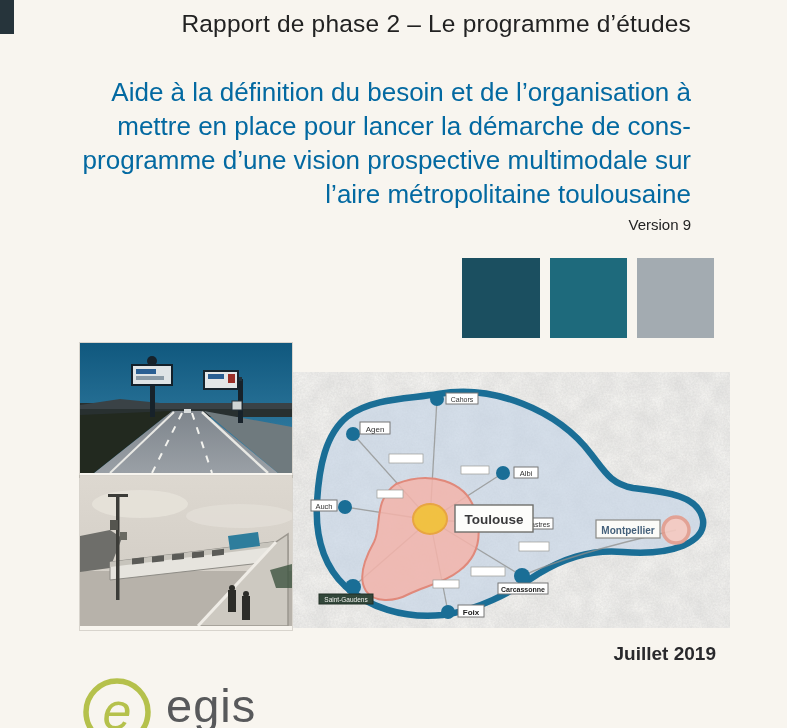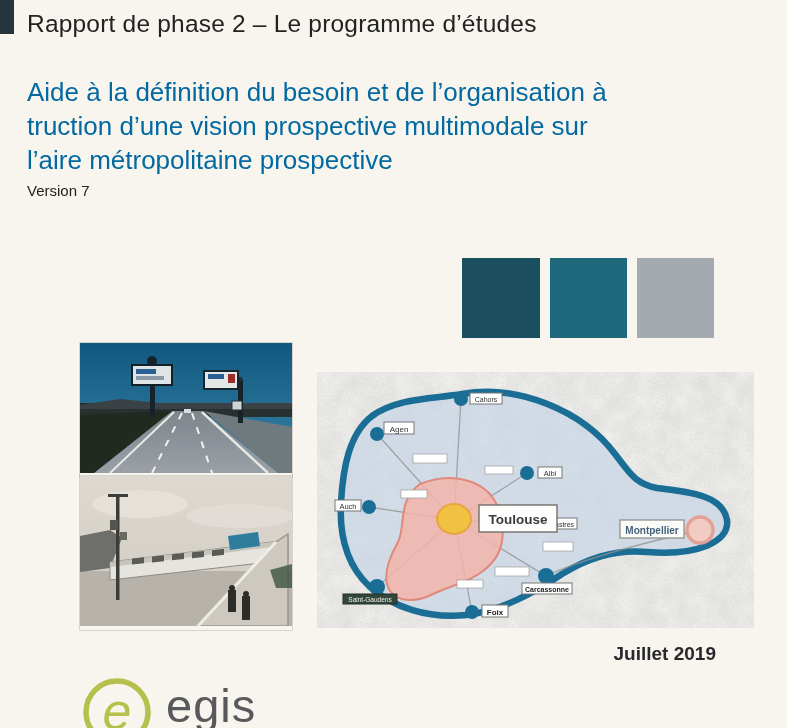--- a/index.html
+++ b/index.html
@@ -3,48 +3,49 @@
 <meta charset="utf-8">
 <style>
   html,body{margin:0;padding:0;}
   body{
     width:787px;height:728px;position:relative;overflow:hidden;
     background:#f8f5ef;
     font-family:"Liberation Sans", sans-serif;
     color:#1e1e20;
   }
   .scan-artifact{position:absolute;left:0;top:0;width:14px;height:34px;background:#26343b;}
-  .header{position:absolute;top:10px;right:80px;width:680px;text-align:left;}
+  .header{position:absolute;top:10px;right:96px;width:680px;text-align:right;}
   .doc-title{font-size:24.5px;letter-spacing:.2px;color:#222;}
   .doc-subtitle{margin-top:37px;font-size:26px;line-height:34px;color:#0369a1;}
   .doc-version{margin-top:5px;font-size:15px;color:#222;}
   .swatches{position:absolute;left:462px;top:258px;}
   .photo{position:absolute;box-shadow:0 0 0 1px rgba(120,115,105,.25);}
   .photo1{left:80px;top:343px;}
   .photo2{left:80px;top:476px;}
-  .mapwrap{position:absolute;left:293px;top:372px;margin-left:24px;}
+  .mapwrap{position:absolute;left:293px;top:372px;}
   .doc-date{position:absolute;top:643px;right:71px;font-size:19px;font-weight:bold;color:#29292c;}
   .logo{position:absolute;left:80px;top:672px;}
   .logo-row{display:flex;align-items:flex-start;}
   .logo-text{font-size:47px;color:#58595b;margin-left:10px;margin-top:6px;letter-spacing:1px;}
   svg text{font-family:"Liberation Sans", sans-serif;}
 </style>
 </head>
 <body>
 
 <div class="scan-artifact"></div>
 
 <div class="header">
   <div class="doc-title">Rapport de phase 2 – Le programme d’études</div>
   <div class="doc-subtitle">
     <div>Aide à la définition du besoin et de l’organisation à</div>
-    <div>truction d’une vision prospective multimodale sur</div>
-    <div>l’aire métropolitaine prospective</div>
+    <div>mettre en place pour lancer la démarche de cons-</div>
+    <div>programme d’une vision prospective multimodale sur</div>
+    <div>l’aire métropolitaine toulousaine</div>
   </div>
-  <div class="doc-version">Version 7</div>
+  <div class="doc-version">Version 9</div>
 </div>
 
 <div class="swatches">
   <svg width="252" height="81">
     <rect x="0" y="0" width="78" height="80" fill="#1b4f60"></rect>
     <rect x="88" y="0" width="77" height="80" fill="#1e6a7c"></rect>
     <rect x="175" y="0" width="77" height="80" fill="#a3abb1"></rect>
   </svg>
 </div>
 

